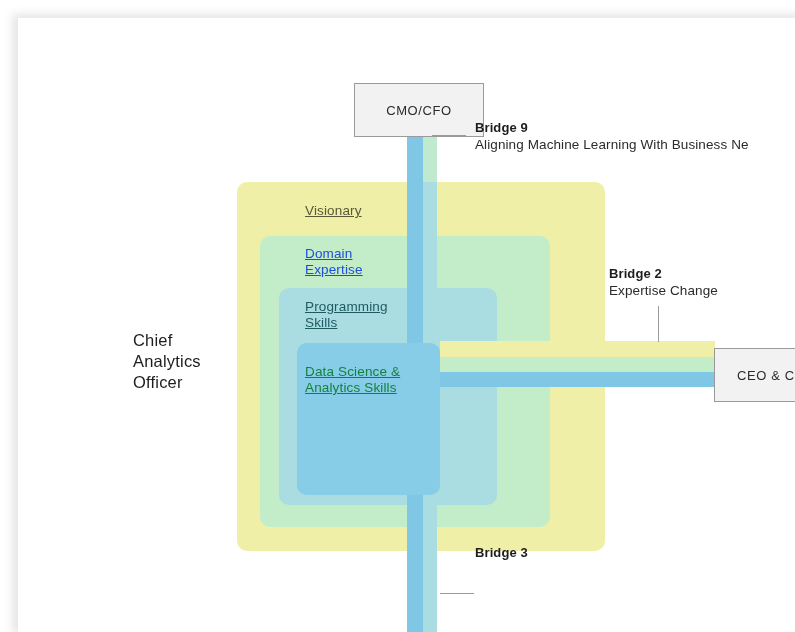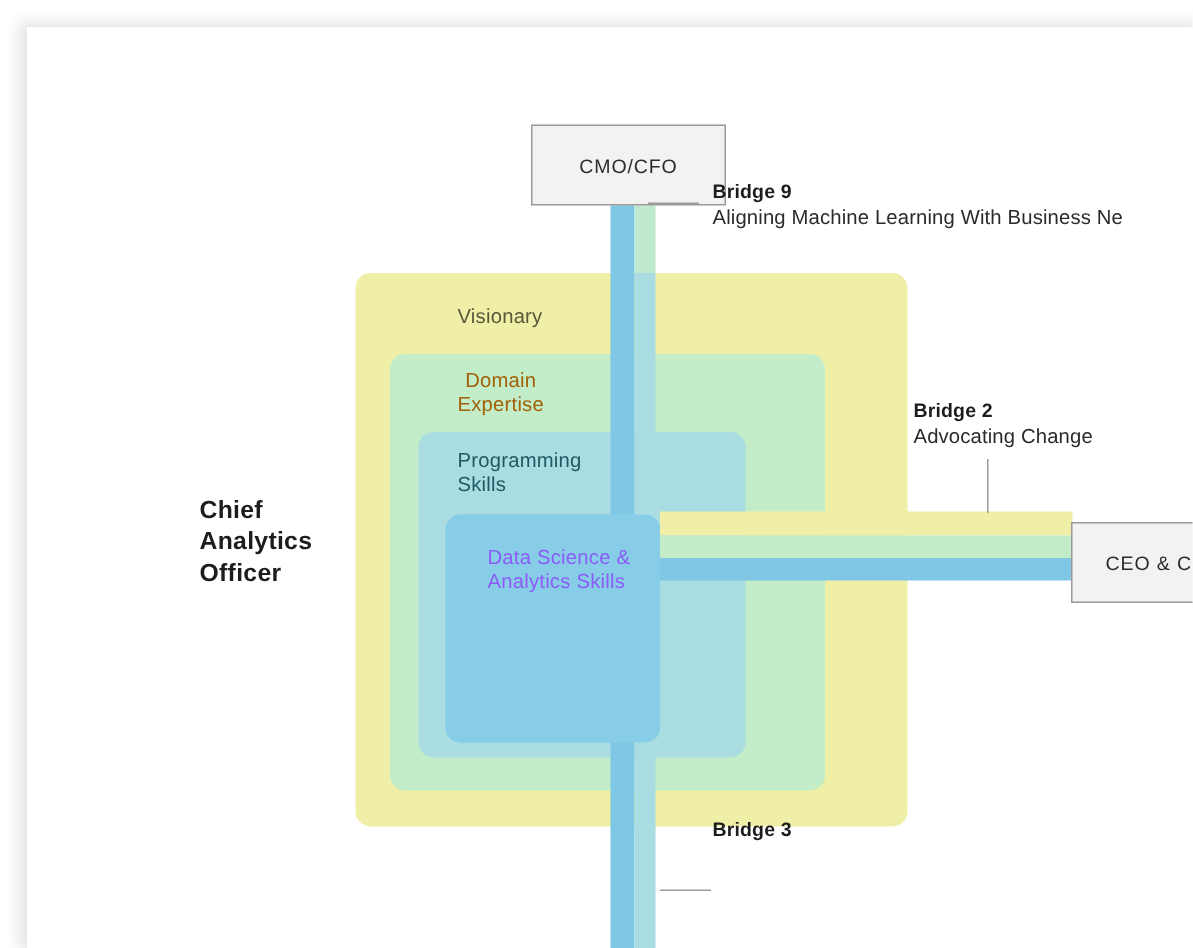--- a/index.html
+++ b/index.html
@@ -75,25 +75,26 @@
   .layer-programming { background: #A9DDE2; }
   .layer-datascience { background: #87CDE8; }
 
   .layer-label {
     position: absolute;
     font-size: 13.5px;
     line-height: 16px;
     letter-spacing: 0.15px;
     color: #3a3a3a;
     white-space: pre-line;
+    text-decoration: underline;
   }
   .label-visionary   { color: #59593a; }
-  .label-domain      { color: #a16207; text-align: center; }
+  .label-domain      { color: #1d4ed8; }
   .label-programming { color: #1f5a62; }
-  .label-datascience { color: #8b5cf6; margin-left: 20px; }
+  .label-datascience { color: #15803d; }
 
   
   .role-box {
     position: absolute;
     background: #f2f2f2;
     border: 1px solid #9a9a9a;
     display: flex;
     align-items: center;
     justify-content: center;
     font-size: 13px;
@@ -102,21 +103,21 @@
     box-sizing: border-box;
   }
 
   
   .main-title {
     position: absolute;
     left: 133px;
     top: 330px;
     width: 115px;
     font-size: 16.5px;
-    font-weight: bold;
+    font-weight: normal;
     line-height: 21px;
     letter-spacing: 0.2px;
     color: #1d1d1d;
     white-space: pre-line;
   }
 
   
   .bridge {
     position: absolute;
     white-space: nowrap;
@@ -202,21 +203,21 @@
 
   <div class="leader-h" style="left:432px; top:135px; width:34px;"></div>
   <div class="bridge" style="left:475px; top:119px;">
     <div class="bridge-title">Bridge 9</div>
     <div class="bridge-desc">Aligning Machine Learning With Business Ne</div>
   </div>
 
   <div class="leader-v" style="left:658px; top:306px; height:36px;"></div>
   <div class="bridge" style="left:609px; top:265px;">
     <div class="bridge-title">Bridge 2</div>
-    <div class="bridge-desc">Advocating Change</div>
+    <div class="bridge-desc">Expertise Change</div>
   </div>
 
   <div class="leader-h" style="left:440px; top:593px; width:34px;"></div>
   <div class="bridge" style="left:475px; top:544px;">
     <div class="bridge-title">Bridge 3</div>
   </div>
 
 </div>
 
 </body></html>

